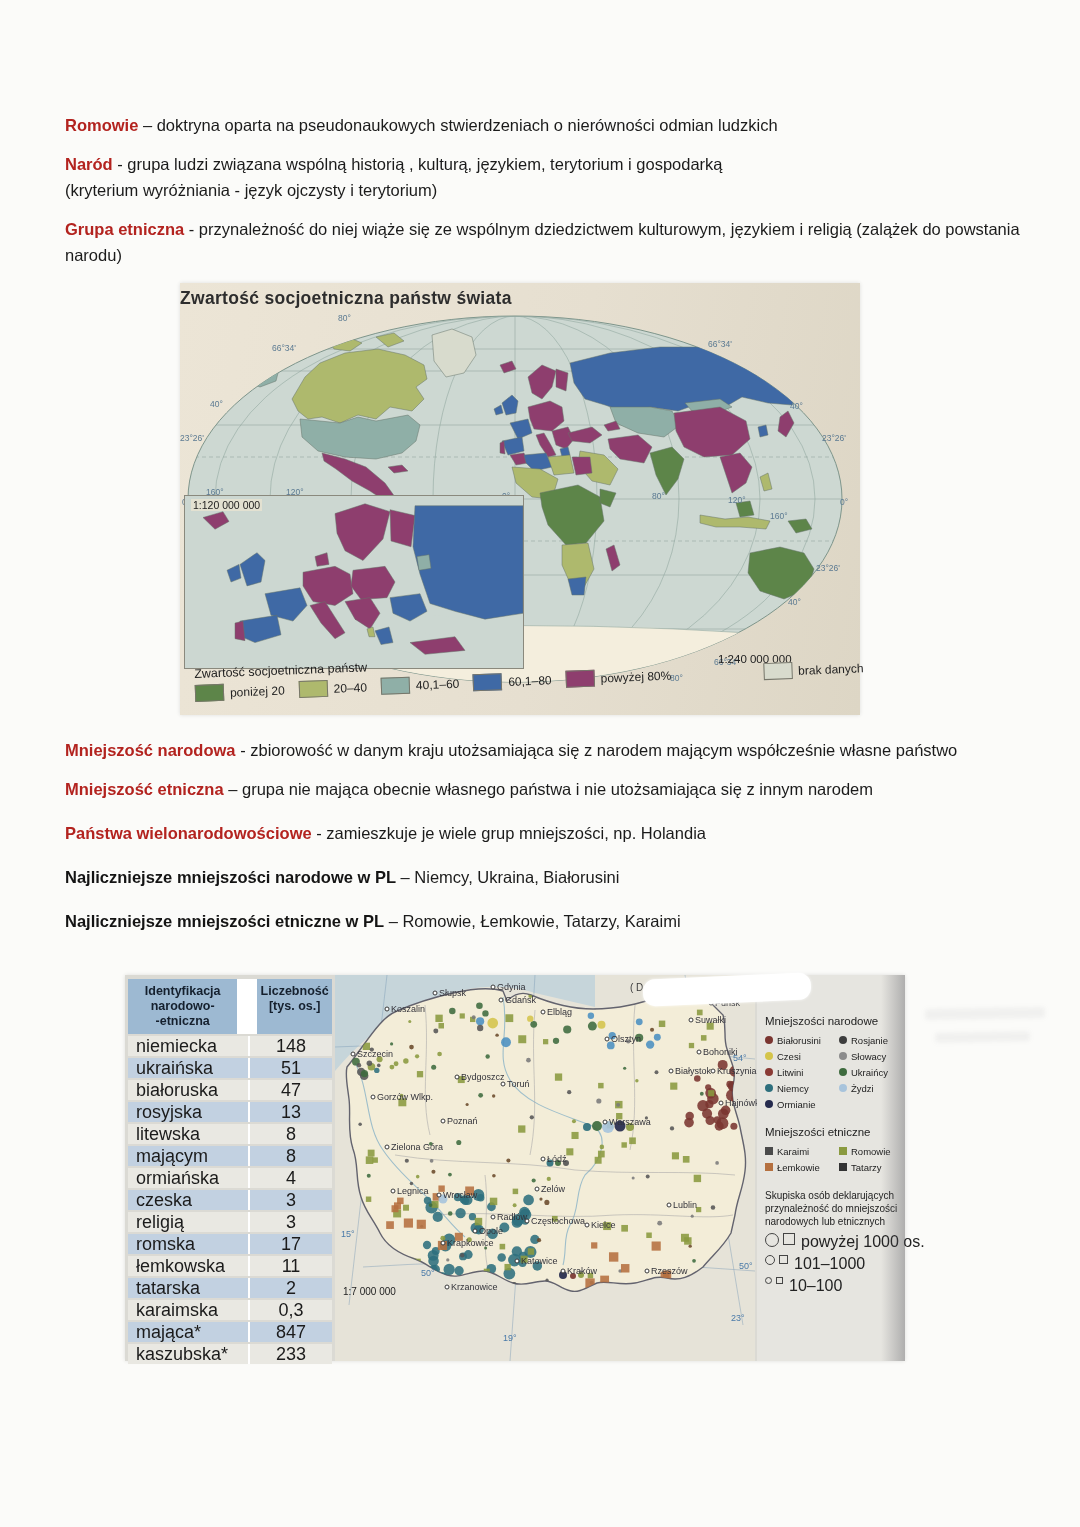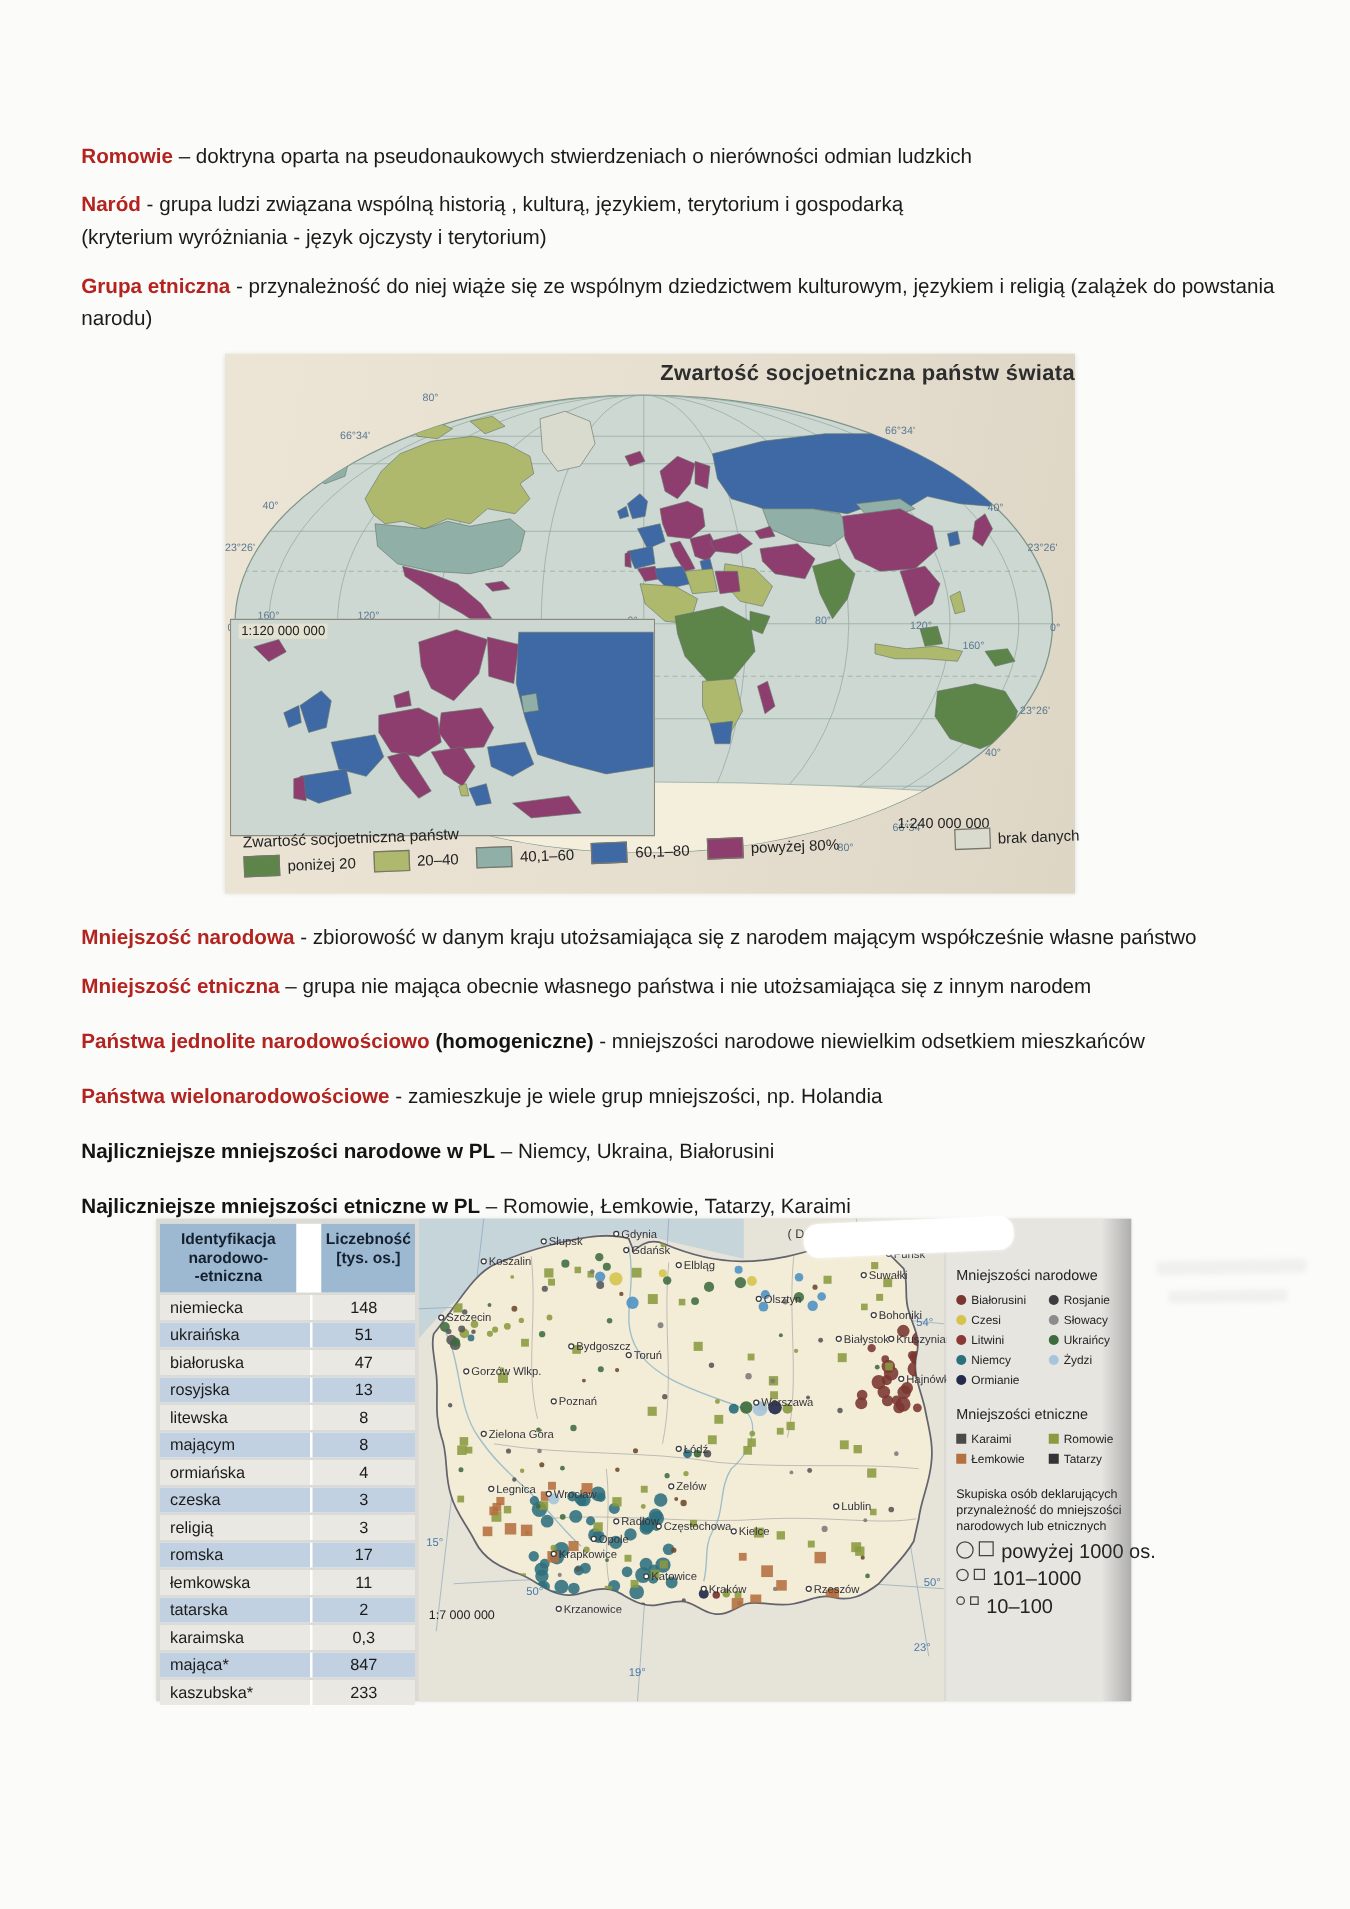--- a/index.html
+++ b/index.html
@@ -7,21 +7,21 @@
   
   .defs{position:absolute;left:65px;width:956px;font-size:16.5px;line-height:26px}
   .defs p{margin:0 0 13px 0}
   .term{color:#b3231f;font-weight:bold}
   .boldblk{font-weight:bold;color:#141414}
   .blockline{display:block}
   
   .photo-world{position:absolute;left:180px;top:283px;width:680px;height:432px;
     background:linear-gradient(100deg,#ece5d6 0%,#e6dfd0 55%,#ddd6c5 100%);
     box-shadow:0 0 4px rgba(0,0,0,.12)}
-  .wtitle{position:absolute;top:5px;left:0;width:100%;text-align:right;font-weight:bold;
+  .wtitle{position:absolute;top:5px;left:0;width:100%;text-align:left;font-weight:bold;
     font-size:17.5px;color:#2d2d2d;letter-spacing:.3px}
   .wmap-svg{position:absolute;left:0;top:24px}
   .glab{position:absolute;font-size:8.5px;color:#5b7a92;white-space:nowrap}
   .winset{position:absolute;left:4px;top:212px;width:338px;height:172px;border:1px solid #8a897d;
     background:#e9e3d1;overflow:hidden}
   .winset-scale{position:absolute;left:6px;top:3px;font-size:10.5px;color:#222;z-index:3;background:rgba(233,227,209,.8);padding:0 2px}
   .wscale{position:absolute;left:538px;top:370px;font-size:11.5px;color:#222}
   .wlegend{position:absolute;left:14px;top:384px;width:650px;transform:rotate(-2.2deg);transform-origin:left top}
   .wlegend-title{font-size:12.5px;color:#222;margin-bottom:4px}
   .wlegend-row{display:flex;align-items:center;font-size:12px;color:#222}
@@ -36,21 +36,21 @@
   .photo-poland{position:absolute;left:125px;top:975px;width:780px;height:386px;
     background:#dbdad4;box-shadow:0 0 4px rgba(0,0,0,.12)}
   .pedge{position:absolute;right:0;top:0;width:24px;height:100%;
     background:linear-gradient(to right,rgba(0,0,0,0),rgba(85,85,92,.38))}
   .ptable{position:absolute;left:3px;top:4px;width:204px}
   .thead{display:flex;gap:20px;background:#fff}
   .th{background:#9db9d2;font-weight:bold;font-size:12.5px;line-height:15px;text-align:center;
     color:#15202e;white-space:pre-line;padding:5px 0}
   .th1{width:120px}.th2{width:82px}
   .trow{display:flex;gap:2px;background:#fff;margin-top:2px}
-  .trow div{font-size:13px;line-height:16px;padding:2px 0}
+  .trow div{font-size:18px;line-height:16px;padding:2px 0}
   .tc1{width:120px;padding-left:8px !important;box-sizing:border-box}
   .tc2{width:82px;text-align:center}
   .trow.even div{background:#e9e8e2}
   .trow.odd div{background:#c2d1e1}
   .pmap-wrap{position:absolute;left:210px;top:0;width:420px;height:386px;background:#e8e4d6}
   .pmap-svg{overflow:visible}
   .citytxt{font-size:9px;fill:#33333a}
   .citydot{fill:#fff;stroke:#3a3a3a;stroke-width:1}
   .gridtxt{font-size:9px;fill:#4a7aa8}
   .pscale{font-size:10px;fill:#222}
@@ -233,21 +233,20 @@
         <span class="wlt">powyżej 80%</span>
         <span class="wsw" style="background: rgb(216, 219, 205); margin-left: 78px;"></span>
         <span class="wlt">brak danych</span>
       </div>
   </div>
 </div>
 
 <div class="defs" style="top:737px">
   <p><span class="term">Mniejszość narodowa</span><span> - zbiorowość w danym kraju utożsamiająca się z narodem mającym współcześnie własne państwo</span></p>
   <p><span class="term">Mniejszość etniczna</span><span> – grupa nie mająca obecnie własnego państwa i nie utożsamiająca się z innym narodem</span></p>
-  <p style="margin-top:18px"><span class="term">Państwa jednolite narodowościowo</span><span class="boldblk"> (homogeniczne)</span><span> - mniejszości narodowe niewielkim odsetkiem mieszkańców</span></p>
   <p style="margin-top:18px"><span class="term">Państwa wielonarodowościowe</span><span> - zamieszkuje je wiele grup mniejszości, np. Holandia</span></p>
   <p style="margin-top:18px"><span class="boldblk">Najliczniejsze mniejszości narodowe w PL</span><span> – Niemcy, Ukraina, Białorusini</span></p>
   <p style="margin-top:18px"><span class="boldblk">Najliczniejsze mniejszości etniczne w PL</span><span> – Romowie, Łemkowie, Tatarzy, Karaimi</span></p>
 </div>
 
 <div class="photo-poland">
 
   <div class="ptable">
     <div class="thead">
       <div class="th th1" style="white-space: pre-line;">Identyfikacja

